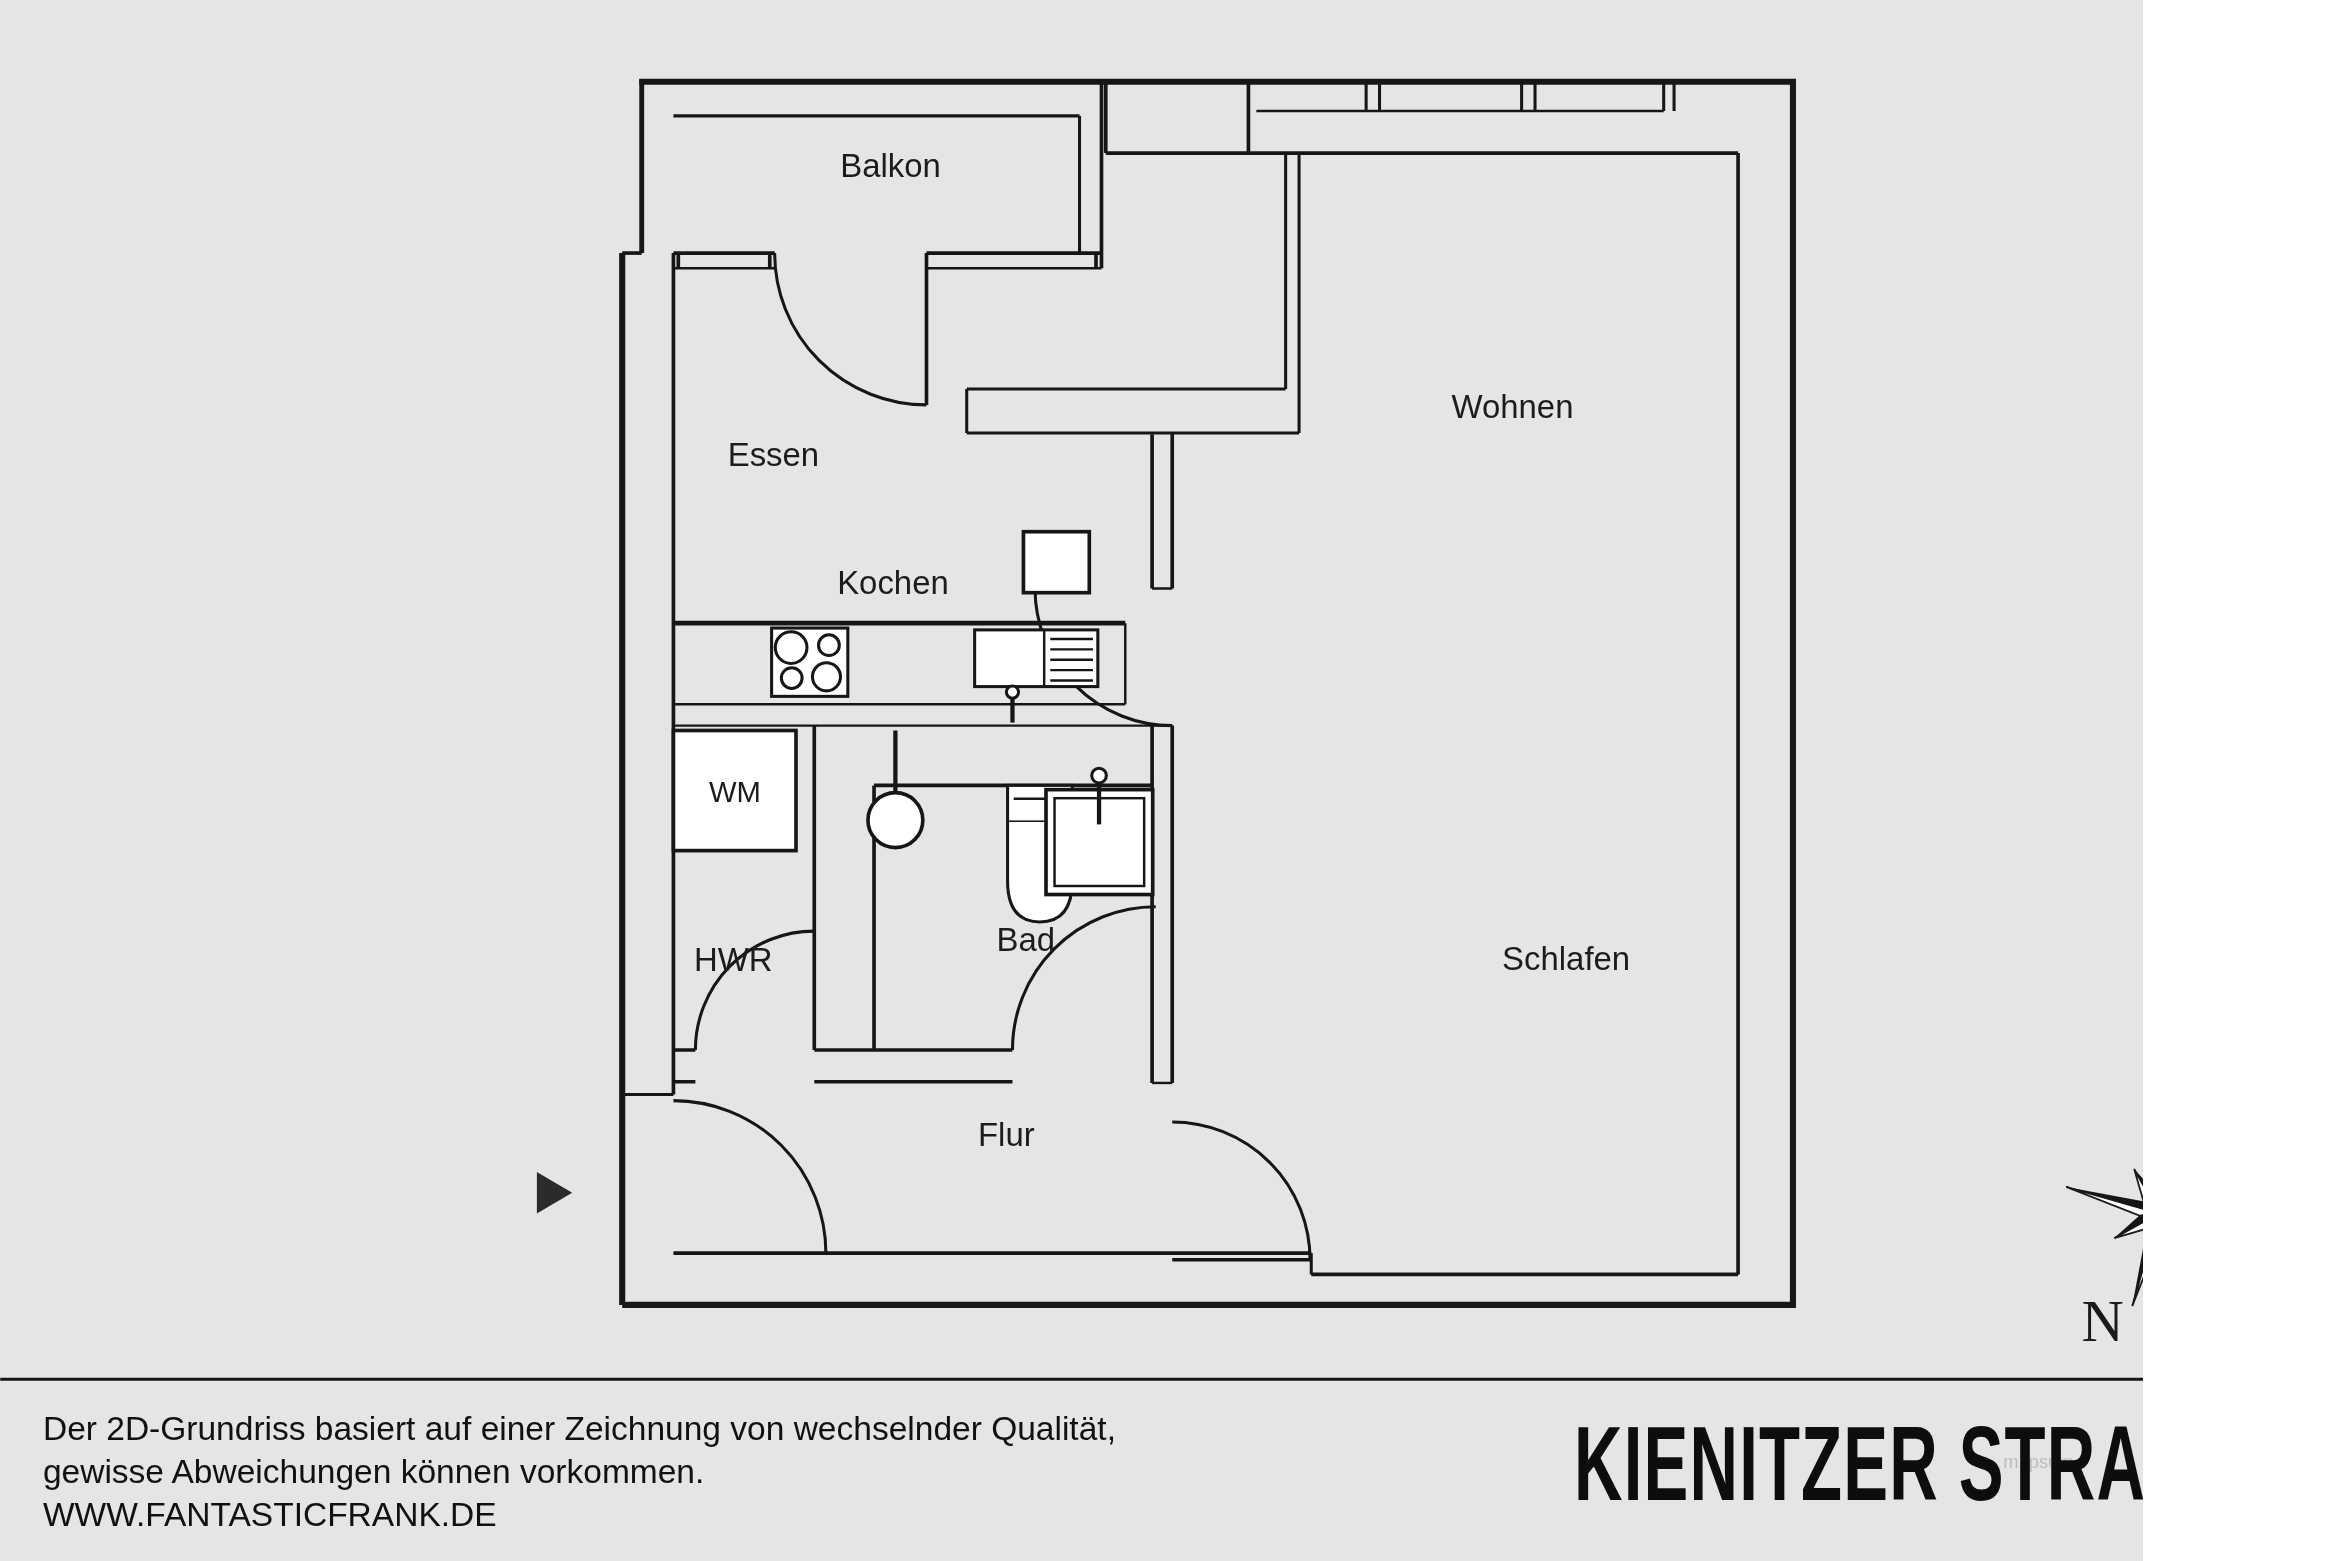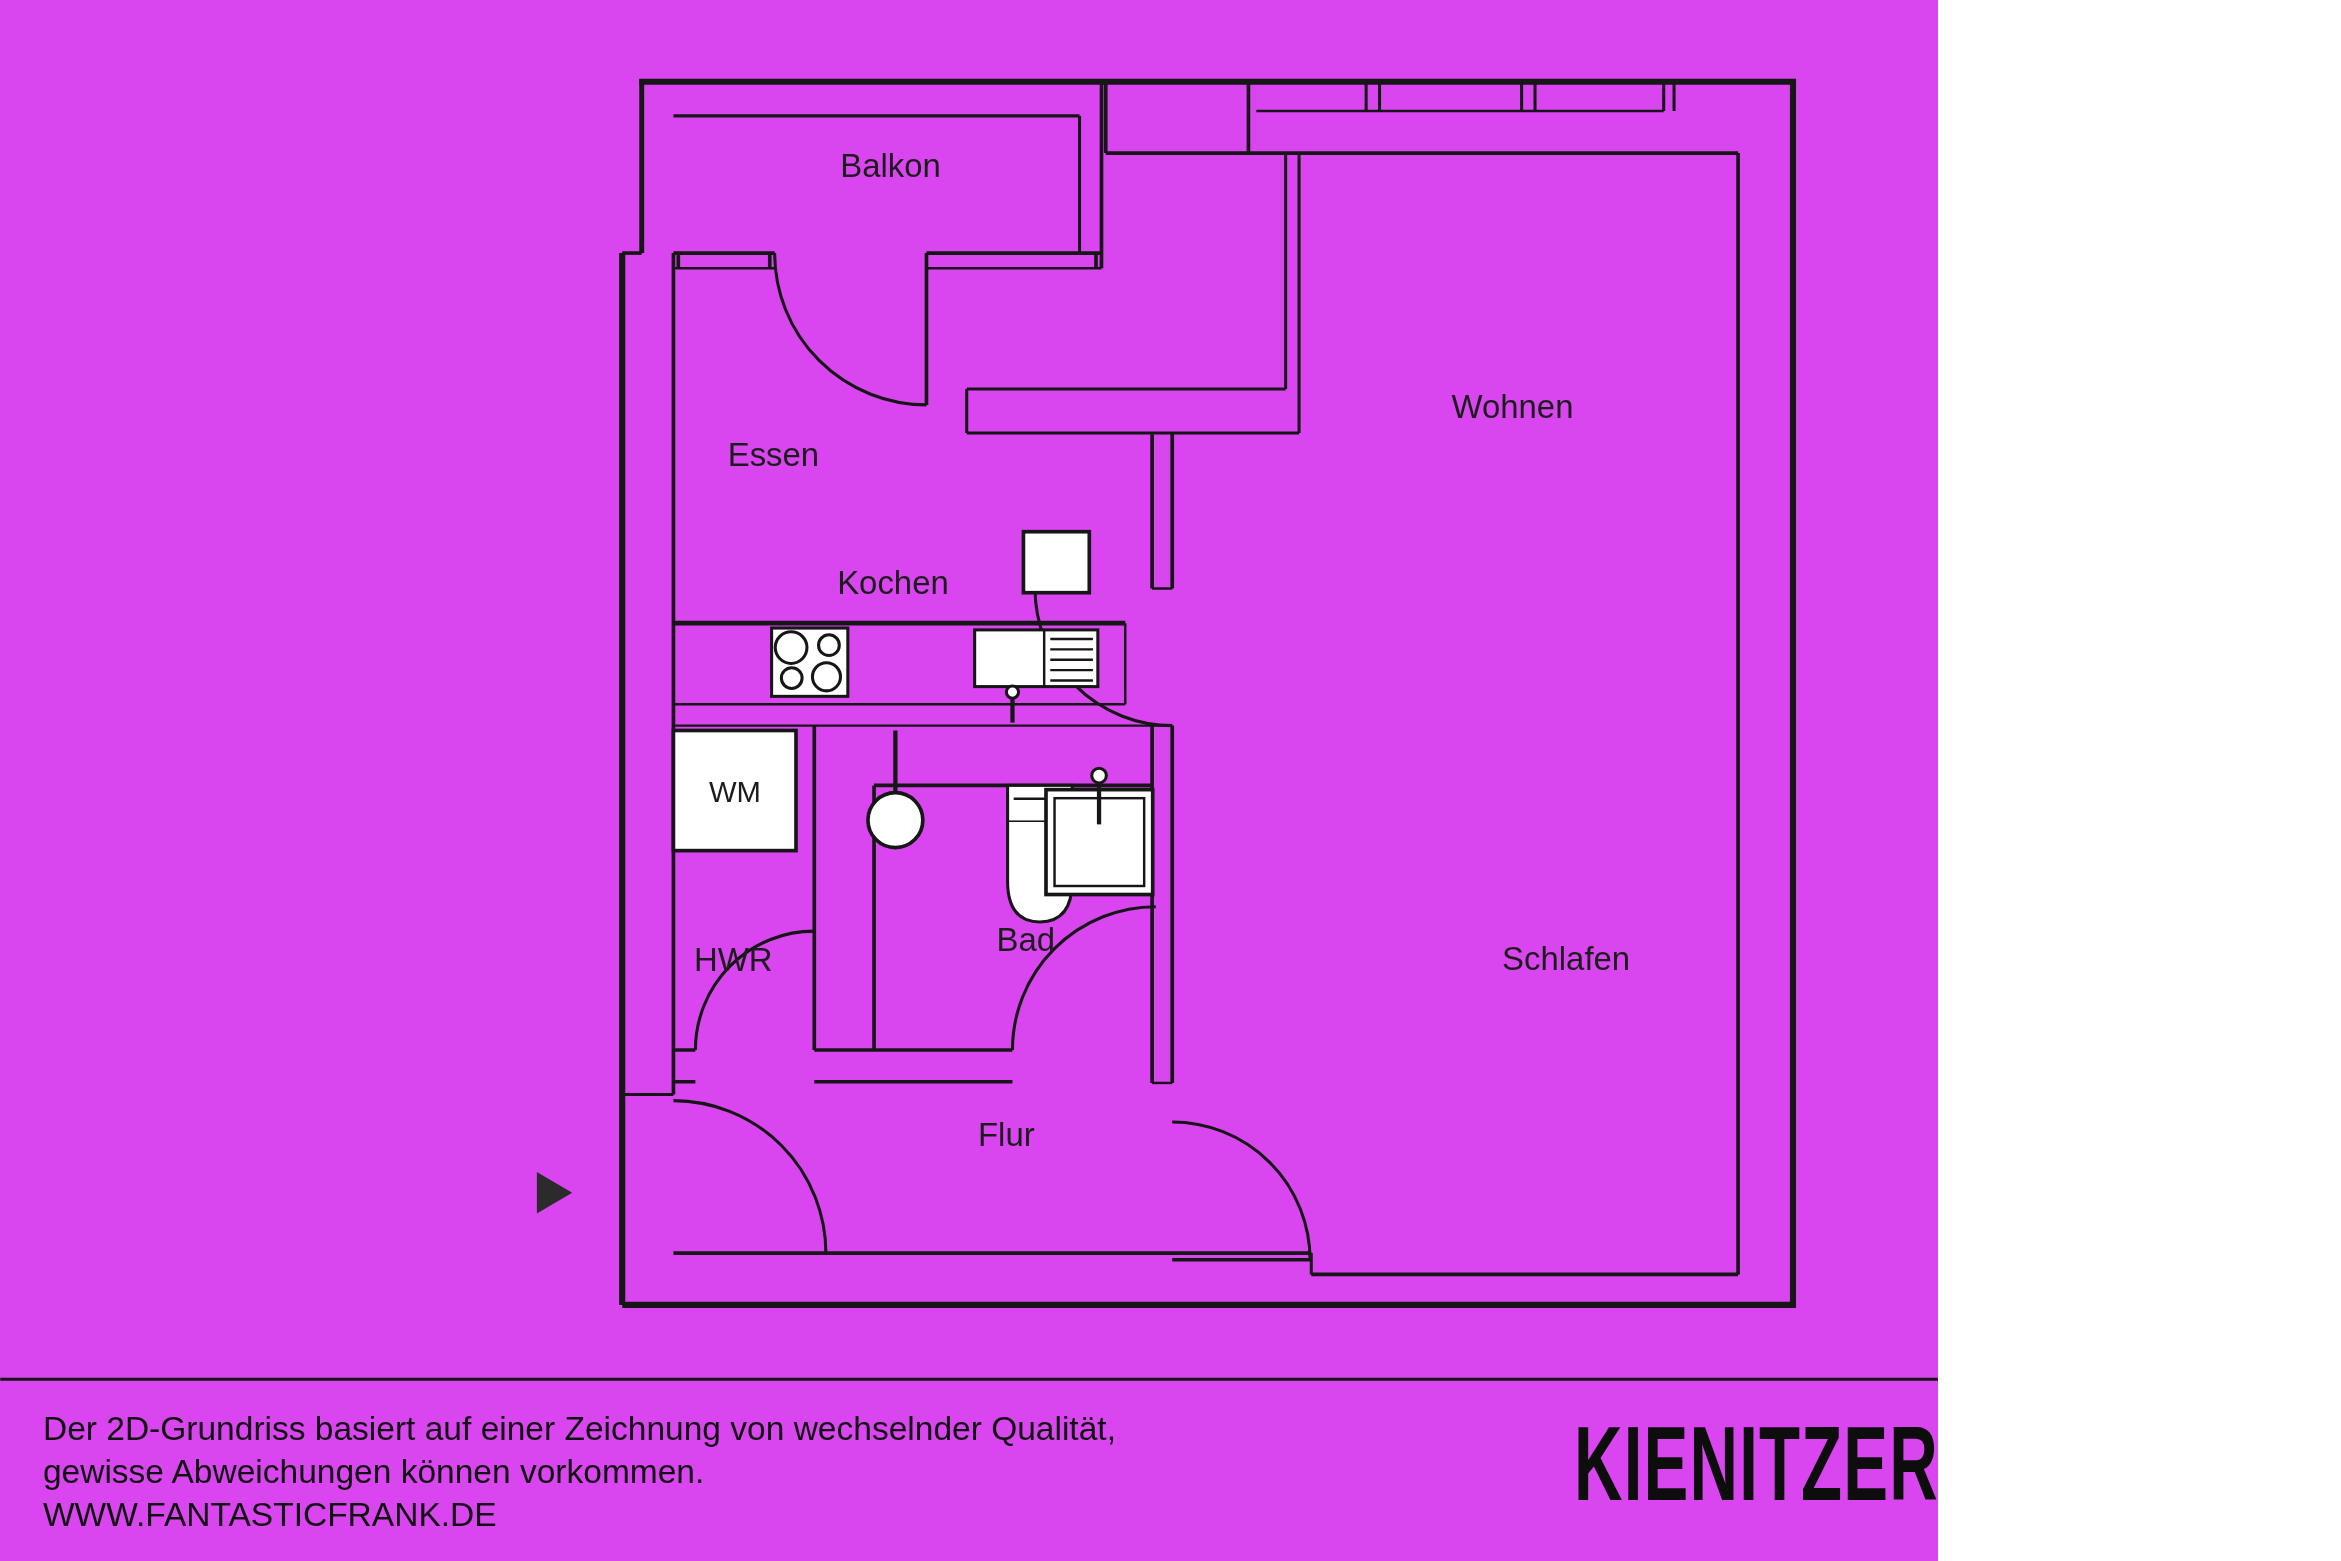--- a/index.html
+++ b/index.html
@@ -1,16 +1,16 @@
 <!DOCTYPE html>
 <html style="font-size:9.8px"><head>
 <meta charset="utf-8">
 <style>
   html,body{margin:0;padding:0;background:#ffffff;}
-  .page{position:relative;width:1938px;height:1561px;background:#d946ef;overflow:hidden;
+  .page{position:relative;width:2143px;height:1561px;background:#e5e5e5;overflow:hidden;
         font-family:"Liberation Sans", sans-serif;}
   svg{position:absolute;left:0;top:0;}
   .wall{stroke:#161616;fill:none;stroke-linecap:butt;}
   .thin{stroke:#161616;fill:none;}
   .arc{stroke:#161616;fill:none;}
   .fixture{stroke:#161616;fill:#ffffff;}
   .label{fill:#1c1c1c;font-family:"Liberation Sans", sans-serif;font-weight:400;}
   .title{fill:#0d0d0d;font-family:"Liberation Sans", sans-serif;font-weight:700;letter-spacing:3px;}
   .disclaimer{fill:#111111;font-family:"Liberation Sans", sans-serif;font-weight:400;}
   .nletter{fill:#1a1a1a;font-family:"Liberation Serif", serif;}

